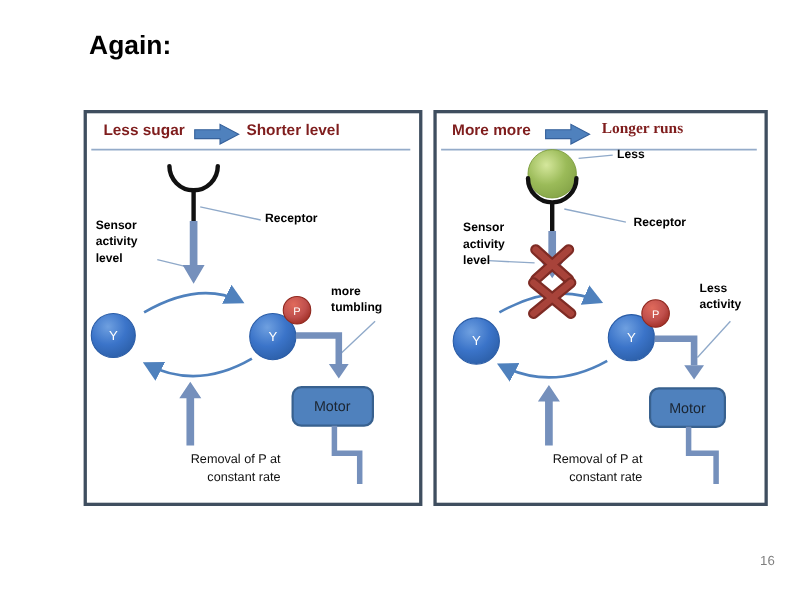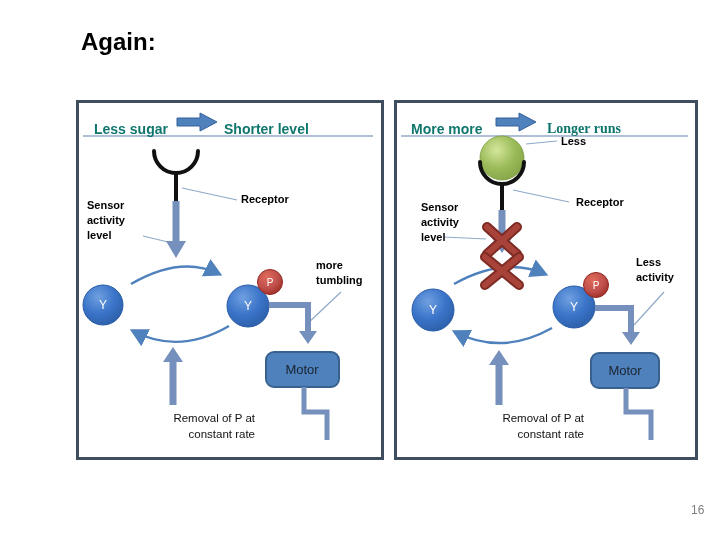--- a/index.html
+++ b/index.html
@@ -3,21 +3,21 @@
 <meta charset="utf-8">
 <style>
   html,body{margin:0;padding:0;background:#fff;}
   #slide{position:relative;width:720px;height:540px;background:#ffffff;overflow:hidden;
          font-family:"Liberation Sans",sans-serif;margin-left:36px;}
   .slide-title{position:absolute;left:45px;top:28px;font-size:24px;font-weight:700;color:#000;}
   .panel{position:absolute;top:100px;height:354px;background:#fff;border:3px solid #3F4E5F;}
   #panel-left{left:40px;width:302px;}
   #panel-right{left:358px;width:298px;}
   .panel-svg{position:absolute;left:0;top:0;}
-  .hdr-label{position:absolute;top:18px;font-size:14px;font-weight:700;color:#0f766e;white-space:nowrap;}
+  .hdr-label{position:absolute;top:7px;font-size:14px;font-weight:700;color:#7f1d1d;white-space:nowrap;}
   .lbl{position:absolute;font-size:11px;font-weight:700;color:#000;line-height:1.35;}
   .lbl-reg{position:absolute;font-size:11.5px;font-weight:400;color:#111;line-height:1.4;text-align:right;}
   .page-num{position:absolute;left:655px;top:503px;font-size:12px;color:#7f7f7f;}
   svg text{font-family:"Liberation Sans",sans-serif;}
 </style>
 </head>
 <body>
 
 <div id="slide">
 
@@ -74,21 +74,21 @@
       <rect x="187" y="249" width="73" height="35" rx="8" fill="#4F81BD" stroke="#38618F" stroke-width="2"></rect>
       <text x="223" y="271" text-anchor="middle" font-size="13" fill="#1A2430">Motor</text>
 
       <path d="M 225 284 L 225 309 L 248 309 L 248 337" fill="none" stroke="#7590BC" stroke-width="5"></path>
     </svg>
 
     <div class="hdr-label" style="left:15px;">Less sugar</div>
     <div class="hdr-label" style="left:145px;">Shorter level</div>
     <div class="lbl" style="left:8px;top:95px;width:62px;">Sensor activity level</div>
     <div class="lbl" style="left:162px;top:89px;">Receptor</div>
-    <div class="lbl" style="left:237px;top:155px;width:62px;">more tumbling</div>
+    <div class="lbl" style="left:222px;top:155px;width:62px;">more tumbling</div>
     <div class="lbl-reg" style="left:58px;top:307px;width:118px;">Removal of P at constant rate</div>
   </div>
 
   <div class="panel" id="panel-right">
     <svg class="panel-svg" width="298" height="354" viewBox="0 0 298 354">
       <defs>
         <radialGradient id="gradBall" cx="38%" cy="32%" r="75%">
           <stop offset="0%" stop-color="#D5E79C"></stop>
             <stop offset="55%" stop-color="#9BBB59"></stop>
             <stop offset="100%" stop-color="#84A347"></stop>

